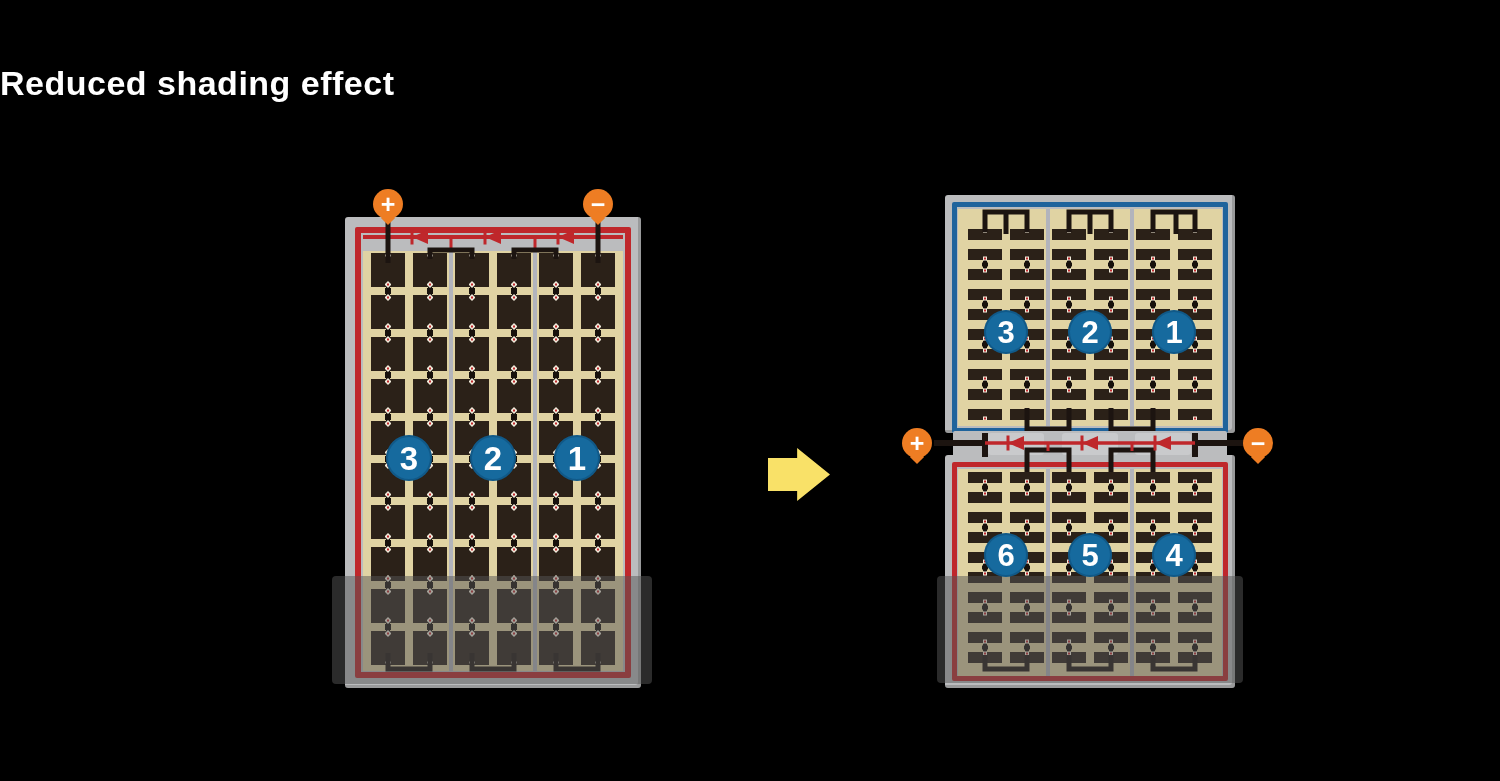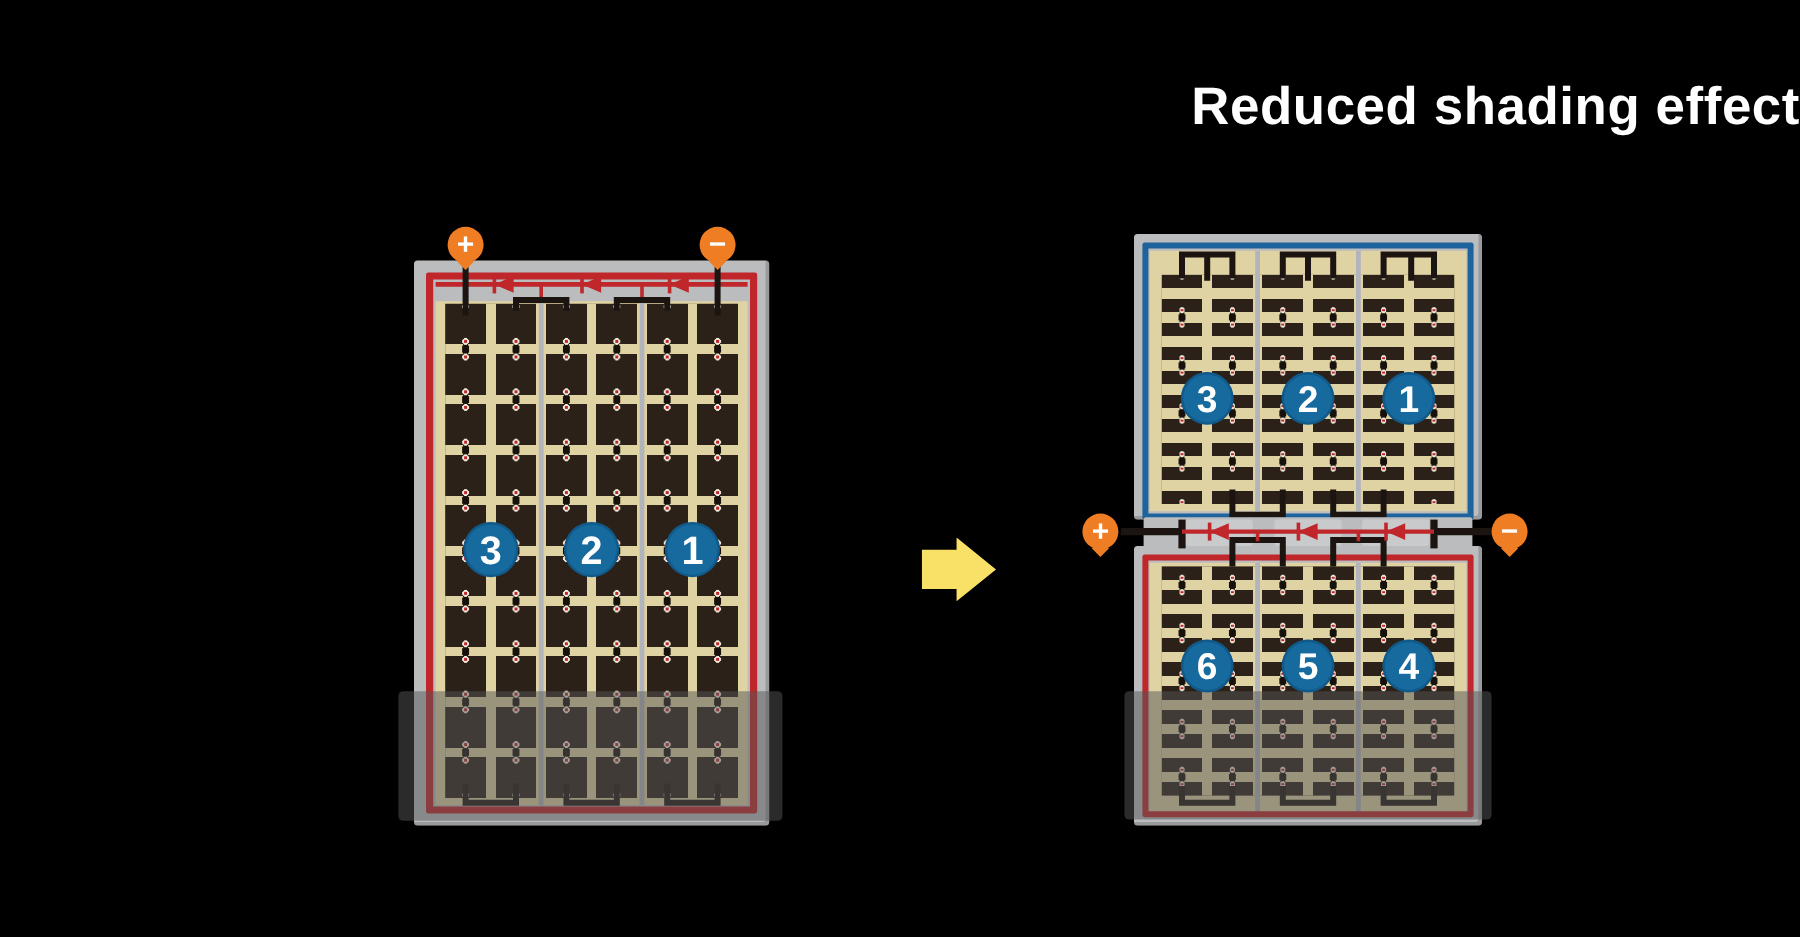--- a/index.html
+++ b/index.html
@@ -1,19 +1,19 @@
 <!DOCTYPE html>
 <html><head>
 <meta charset="utf-8">
 <style>
   html,body{margin:0;padding:0;background:#000;}
   .stage{position:relative;width:1500px;height:781px;background:#000;overflow:hidden;
          font-family:"Liberation Sans","DejaVu Sans",sans-serif;}
-  .title{position:absolute;top:64px;left:0;width:100%;text-align:right;
-         color:#ffffff;font-size:44px;font-weight:bold;letter-spacing:.5px;}
+  .title{position:absolute;top:64px;left:0;width:100%;text-align:left;
+         color:#ffffff;font-size:34px;font-weight:bold;letter-spacing:.5px;}
 
   
   .frame{position:absolute;background:#bbbcbe;border-radius:3px;
          box-shadow:inset -3px -3px 0 rgba(0,0,0,.18);}
   .mborder{position:absolute;box-sizing:border-box;border-radius:2px;}
   .border-red{border:6px solid #bf272b;}
   .border-red-thin{border:5px solid #bf272b;}
   .border-blue{border:5px solid #1f639c;}
 
   .tan{position:absolute;background:#e0d3a3;}

